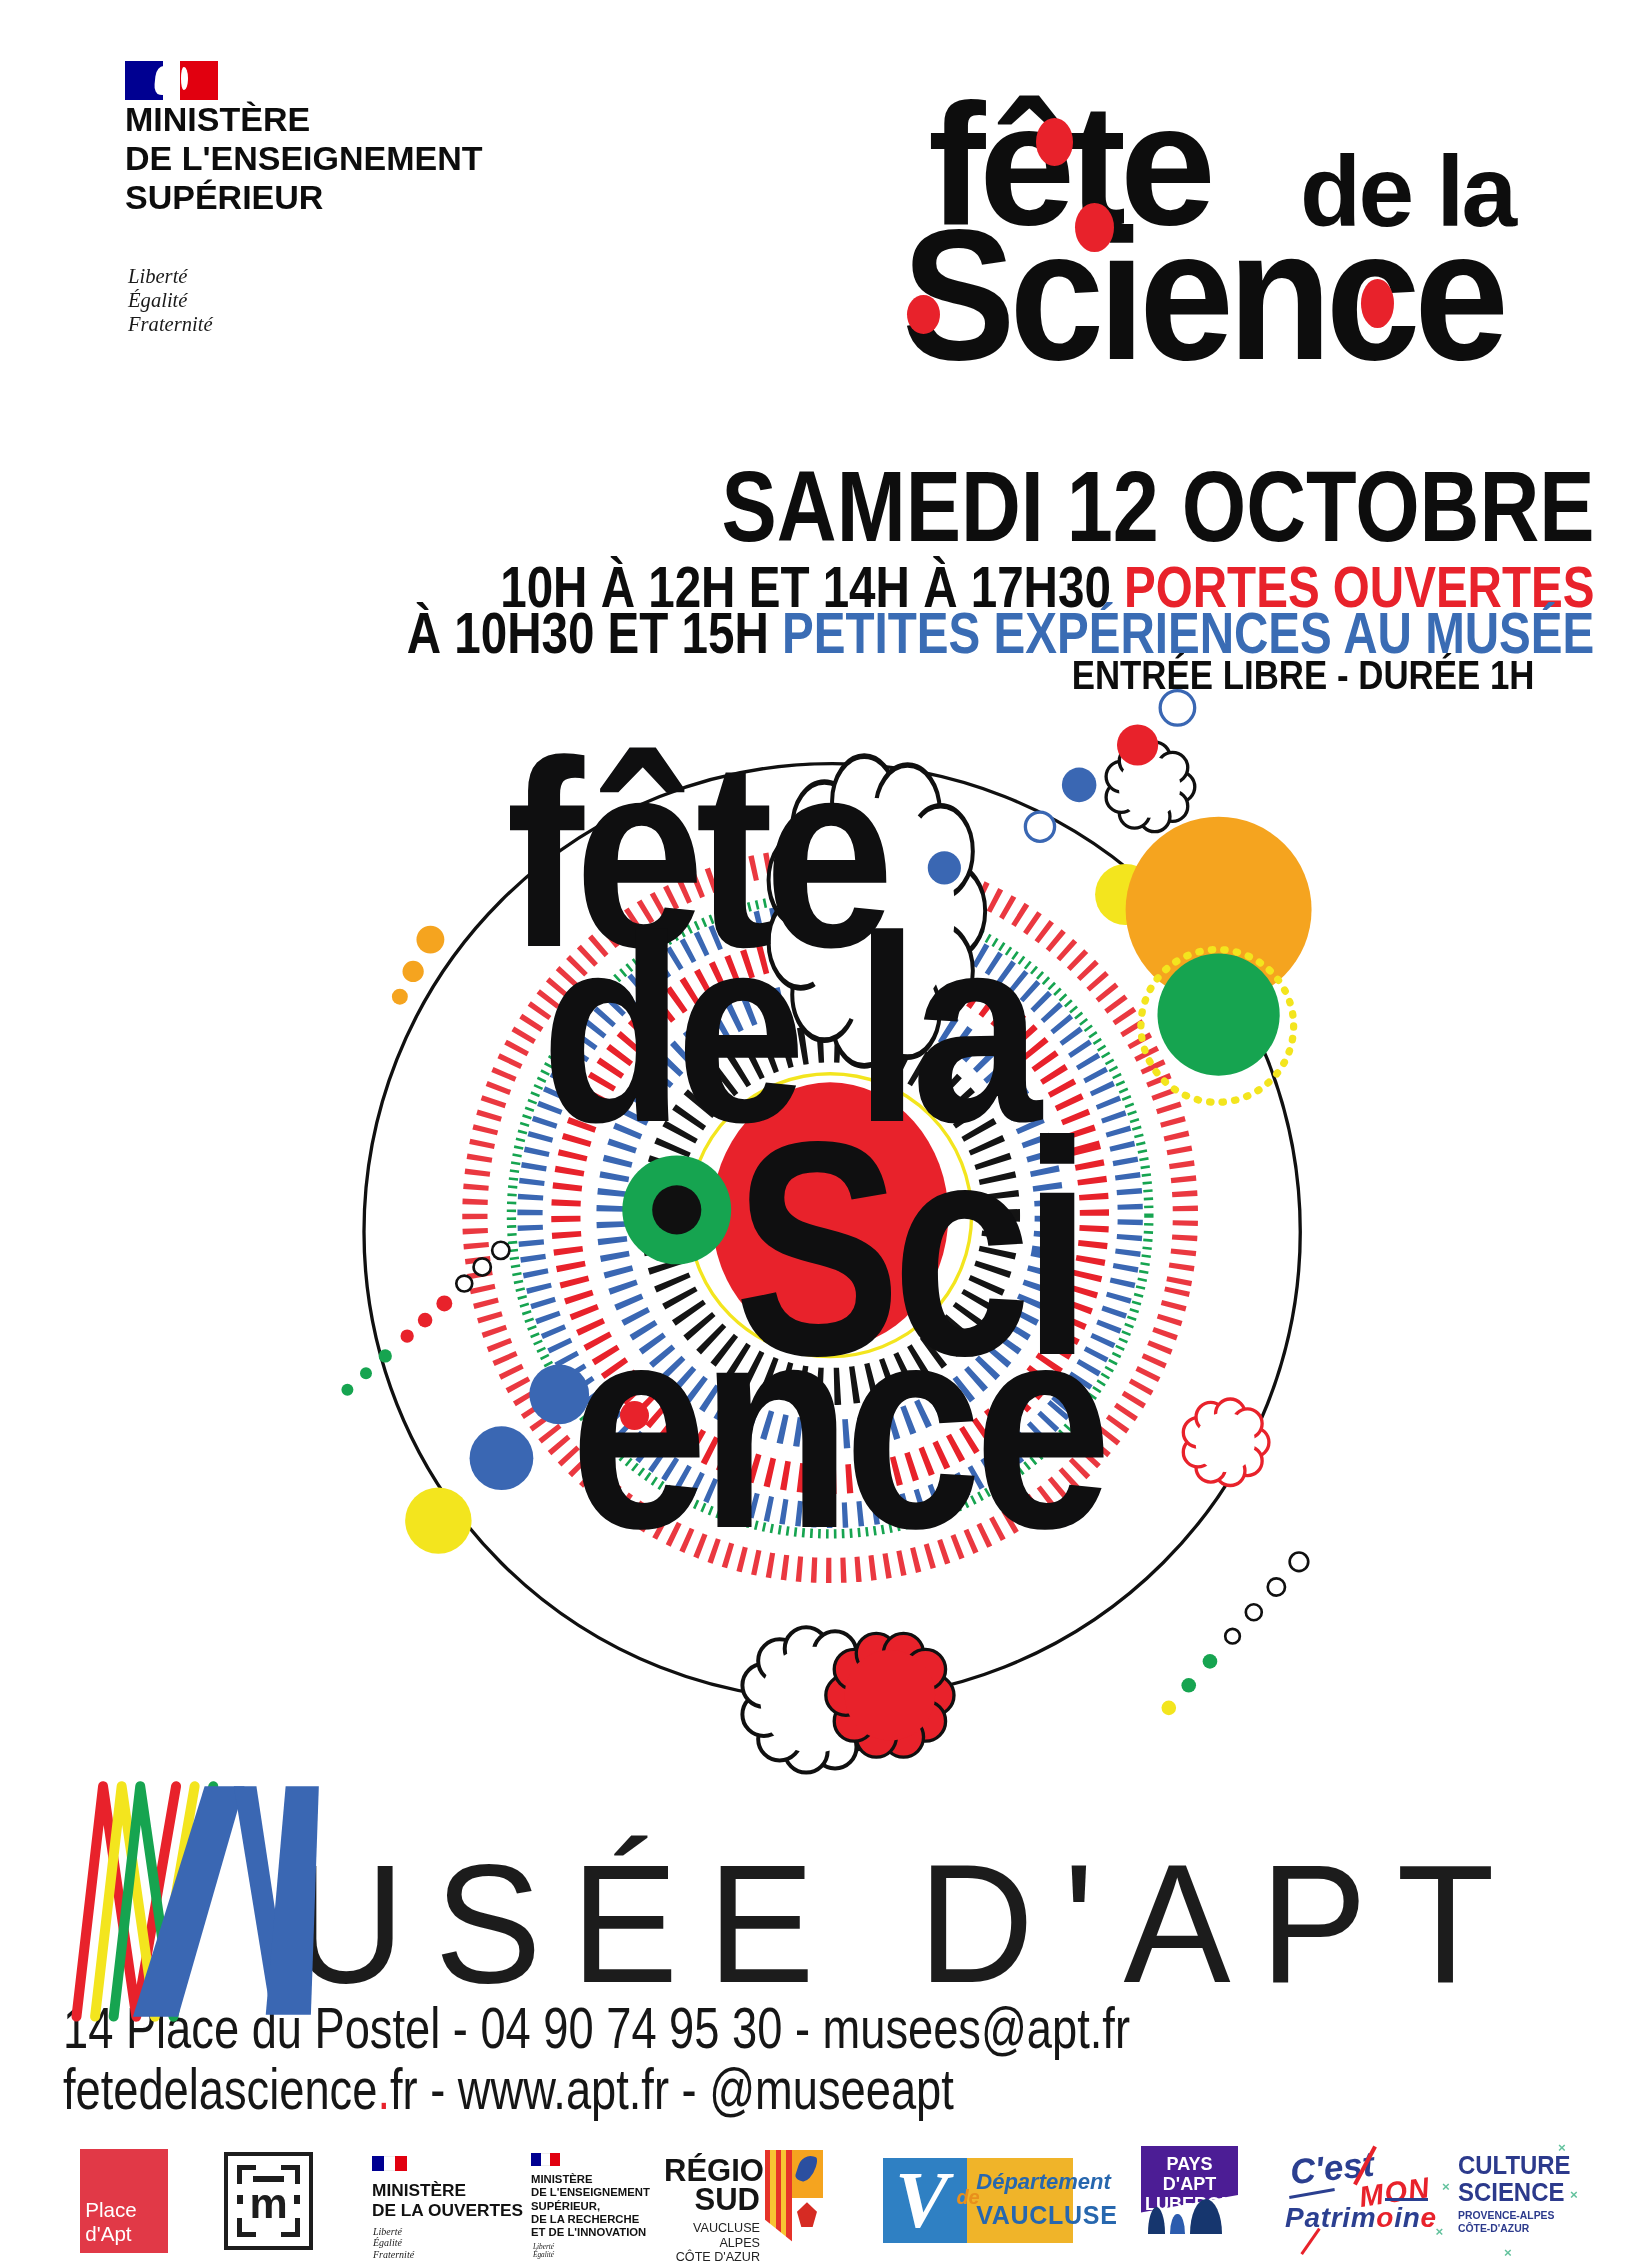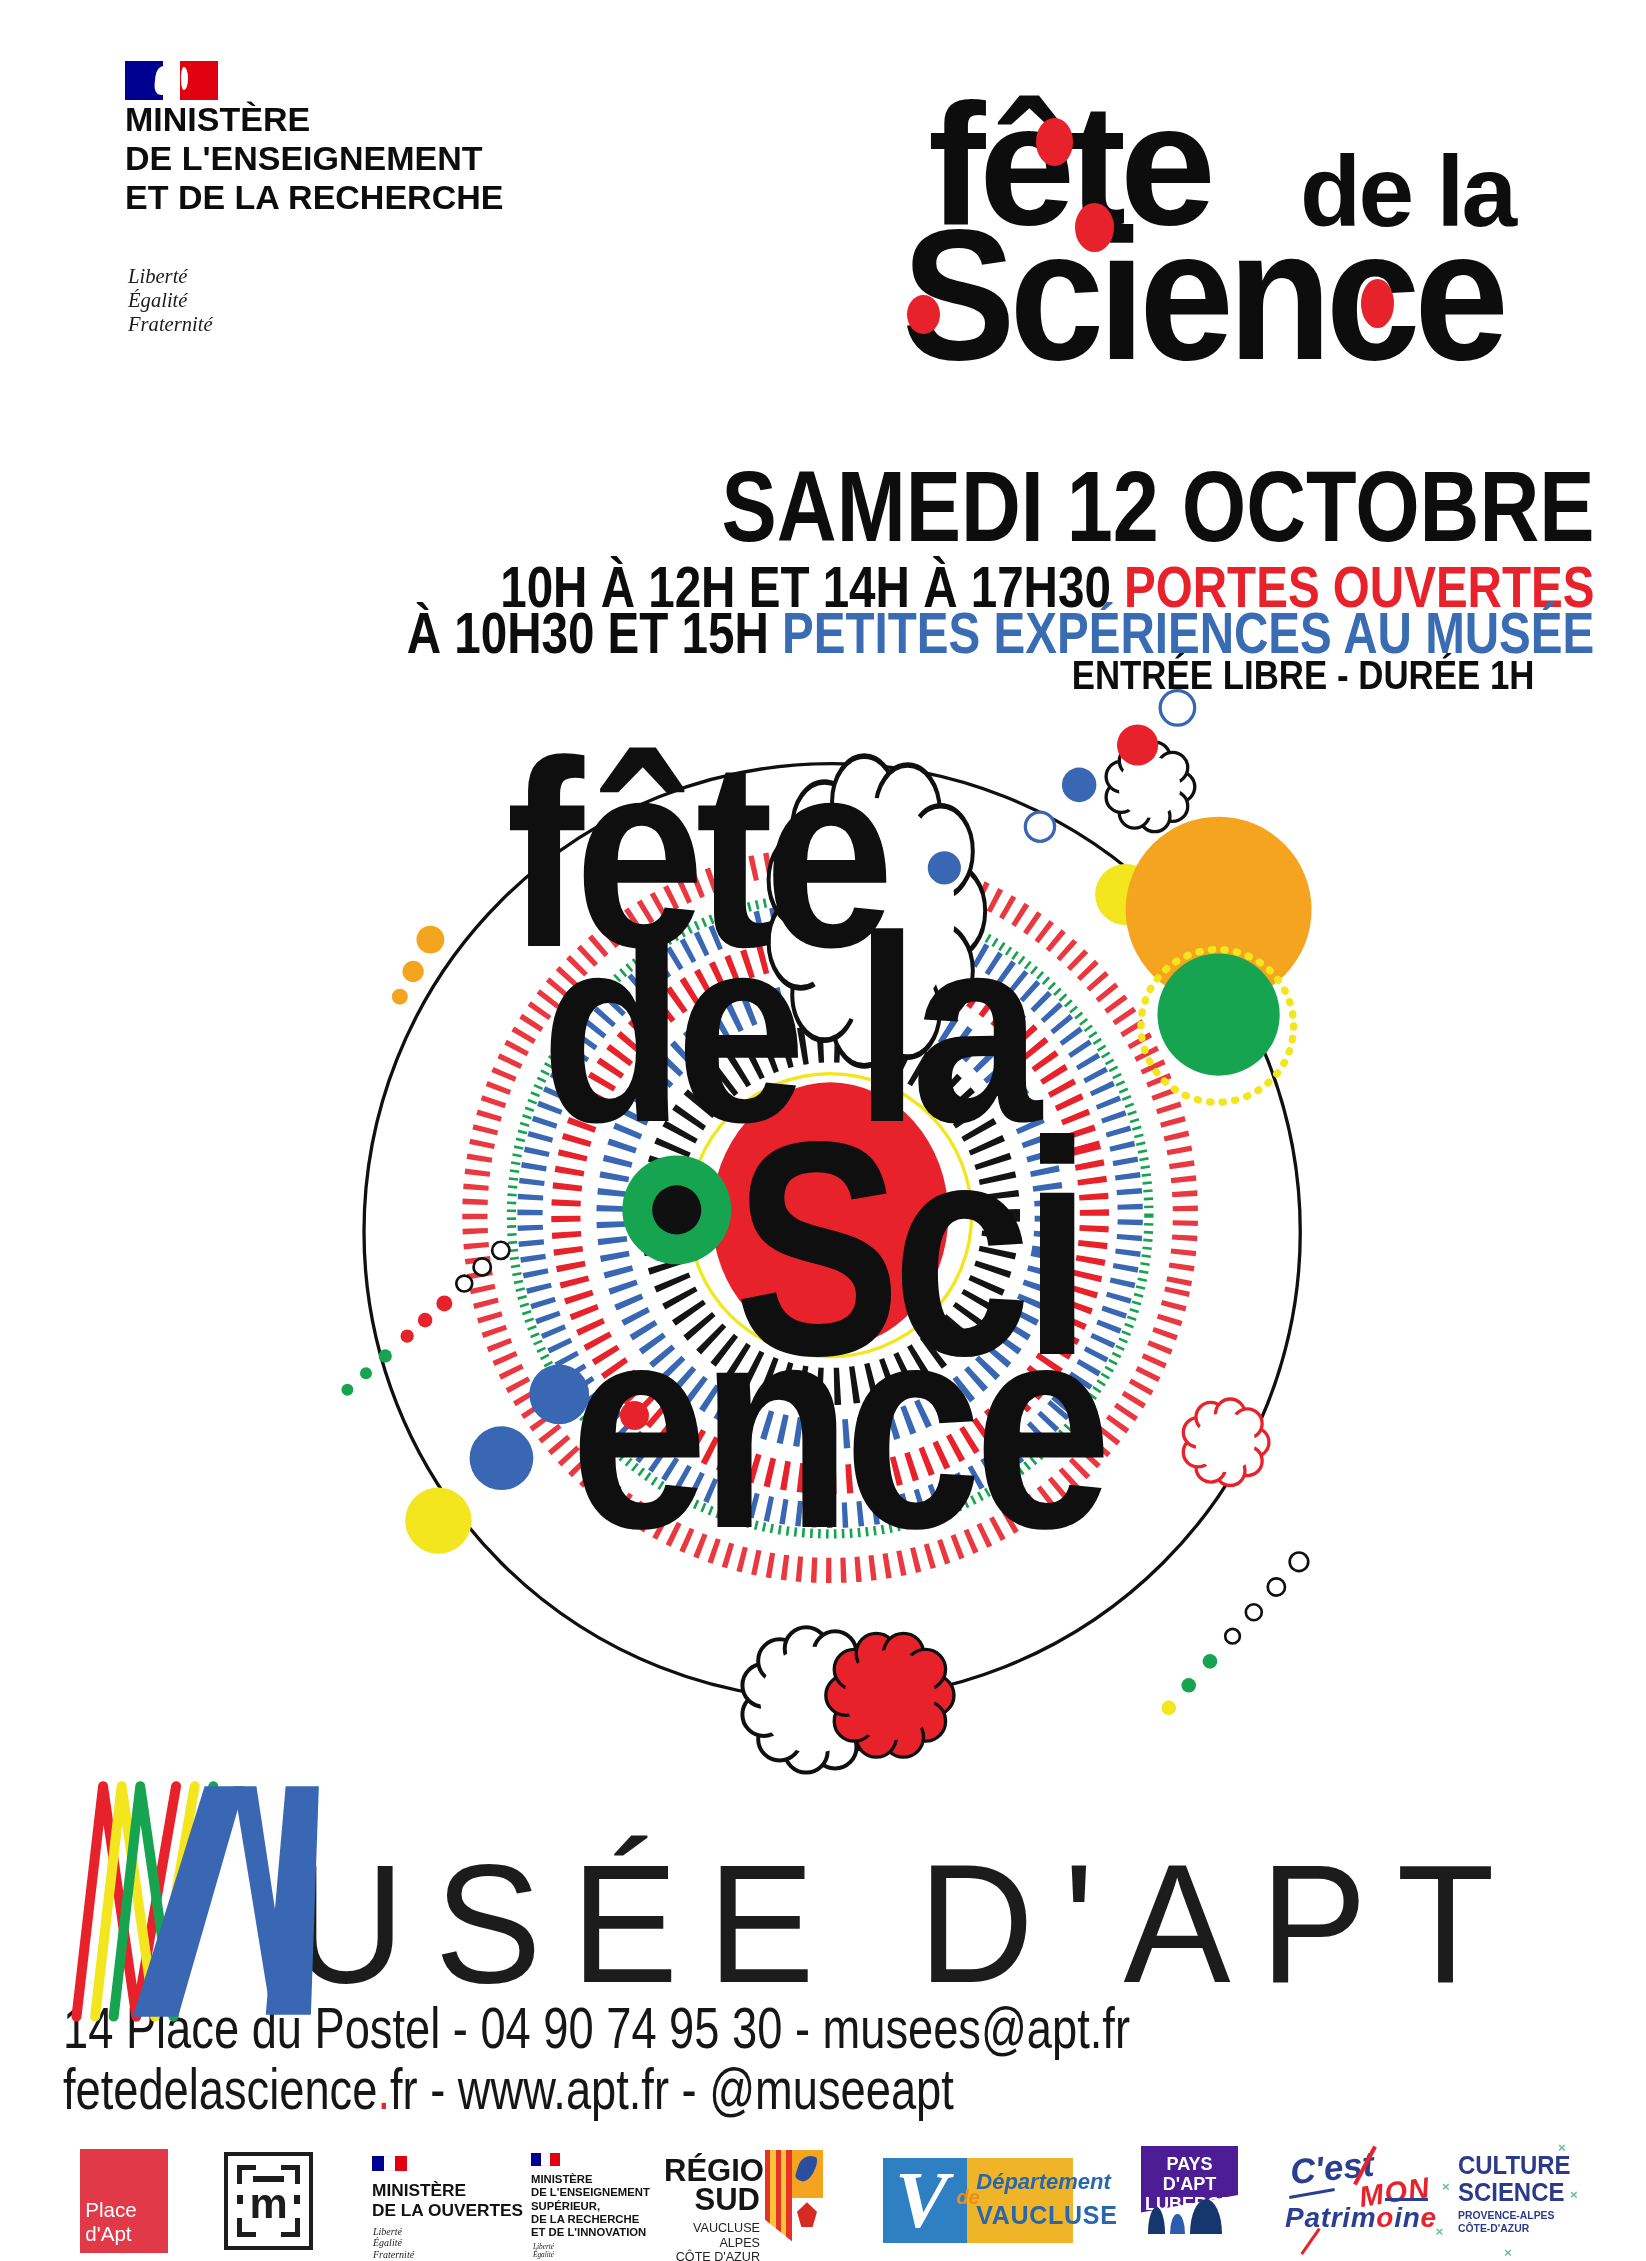--- a/index.html
+++ b/index.html
@@ -249,21 +249,21 @@
         <span class="marianne"></span>
       </div>
     <div class="w"></div>
     <div class="r">
         <span class="profil"></span>
       </div>
   </div>
   <div class="min-lines">
     <div>MINISTÈRE</div>
     <div>DE L'ENSEIGNEMENT</div>
-    <div>ET DE LA RECHERCHE</div>
+    <div>SUPÉRIEUR</div>
   </div>
   <div class="min-motto">
     <div>Liberté</div>
     <div>Égalité</div>
     <div>Fraternité</div>
   </div>
 
   <div class="abs fds fds-fete z2">fête</div>
   <div class="abs fds fds-dela z2">de la</div>
   <div class="abs fds fds-science z2">Science</div>

